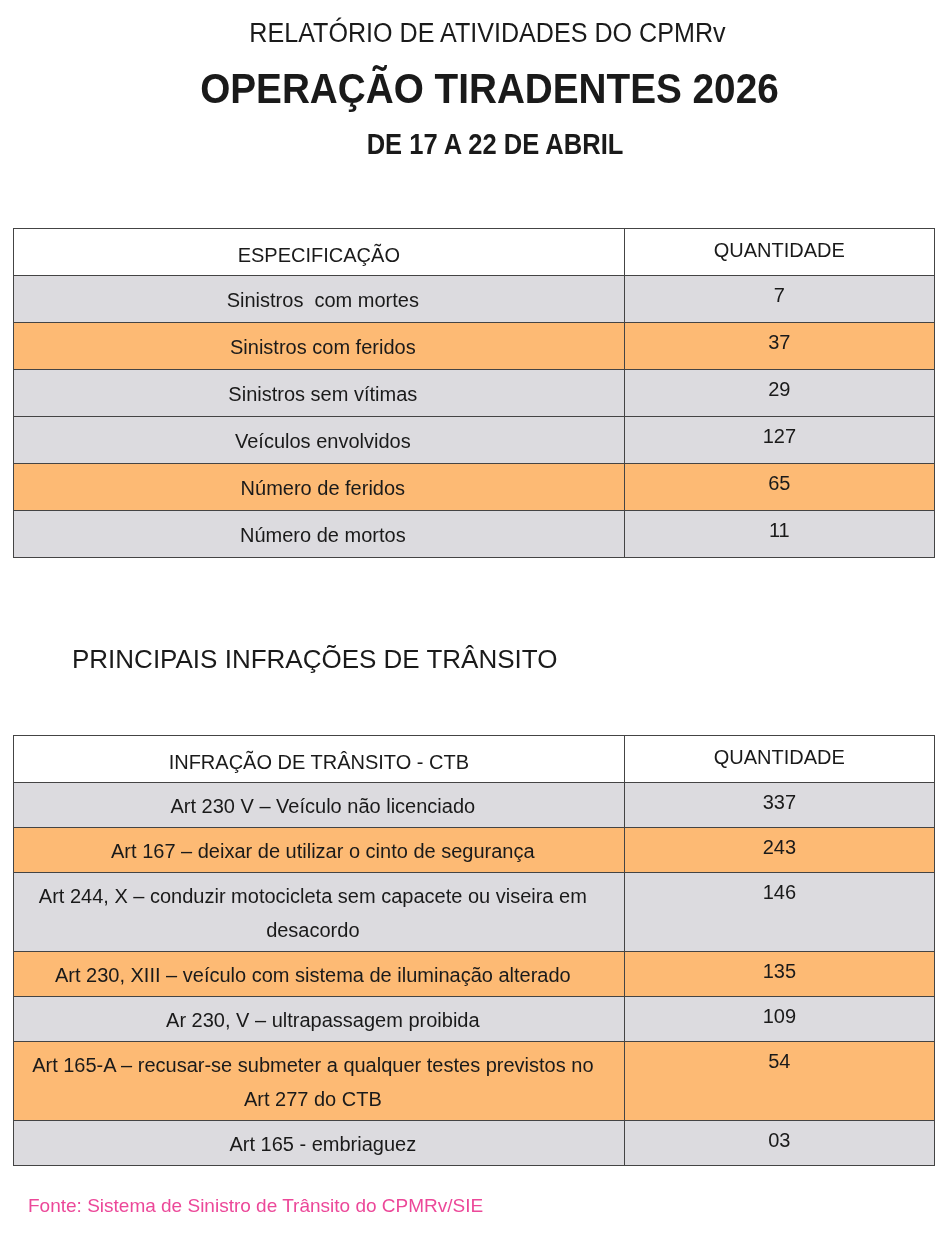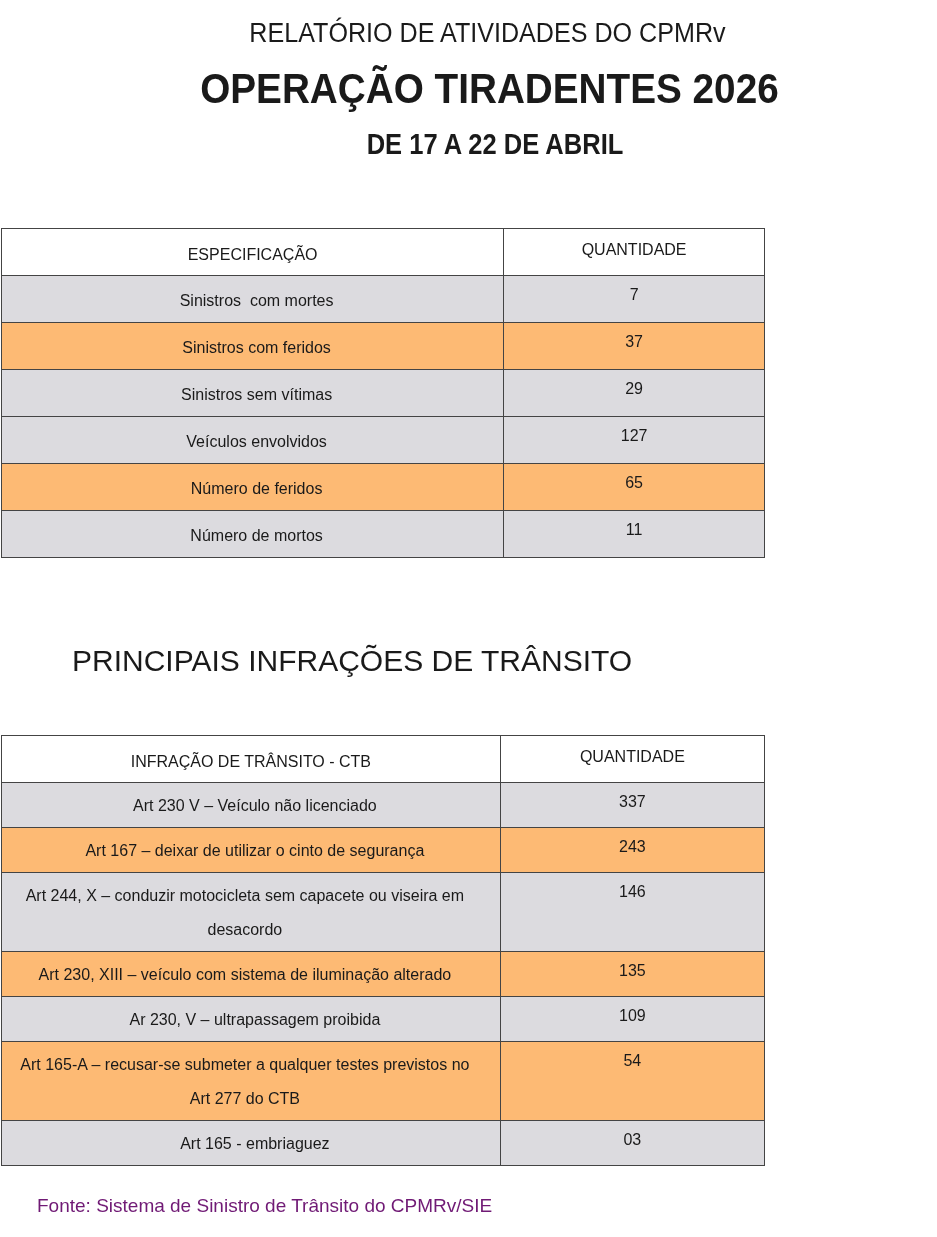--- a/index.html
+++ b/index.html
@@ -43,24 +43,24 @@
       left: 0;
       width: 990px;
       text-align: center;
       font-size: 29px;
       font-weight: bold;
       transform: scaleX(0.88);
       transform-origin: 495px 0;
     }
     table.data-table {
       position: absolute;
-      left: 1px;
-      width: 764px;
+      left: 13px;
+      width: 922px;
       border-collapse: collapse;
-      font-size: 16px;
+      font-size: 20px;
     }
     table.data-table td, table.data-table th {
       border: 1.5px solid #444;
       padding: 0;
       font-weight: normal;
     }
     table.data-table th {
       height: 40px;
       background: #ffffff;
       text-align: center;
@@ -92,29 +92,28 @@
       background: #fdba74;
     }
     #table-accidents { top: 228px; }
     #table-accidents td { height: 35px; }
     #table-accidents td.spec { padding-top: 7px; line-height: 35px; }
     #table-infractions { top: 735px; border-radius: 28px; }
     .section-heading {
       position: absolute;
       top: 644px;
       left: 72px;
-      font-size: 30px;
+      font-size: 26px;
     }
     .source-note {
       position: absolute;
       top: 1195px;
       left: 28px;
       font-size: 19px;
-      color: #701a75;
-      margin-left: 9px;
+      color: #ec4899;
     }
   </style>
 </head>
 <body>
 
 <div class="report-subtitle">RELATÓRIO DE ATIVIDADES DO CPMRv</div>
 <div class="report-title">OPERAÇÃO TIRADENTES 2026</div>
 <div class="report-period">DE 17 A 22 DE ABRIL</div>
 
 <table id="table-accidents" class="data-table">

